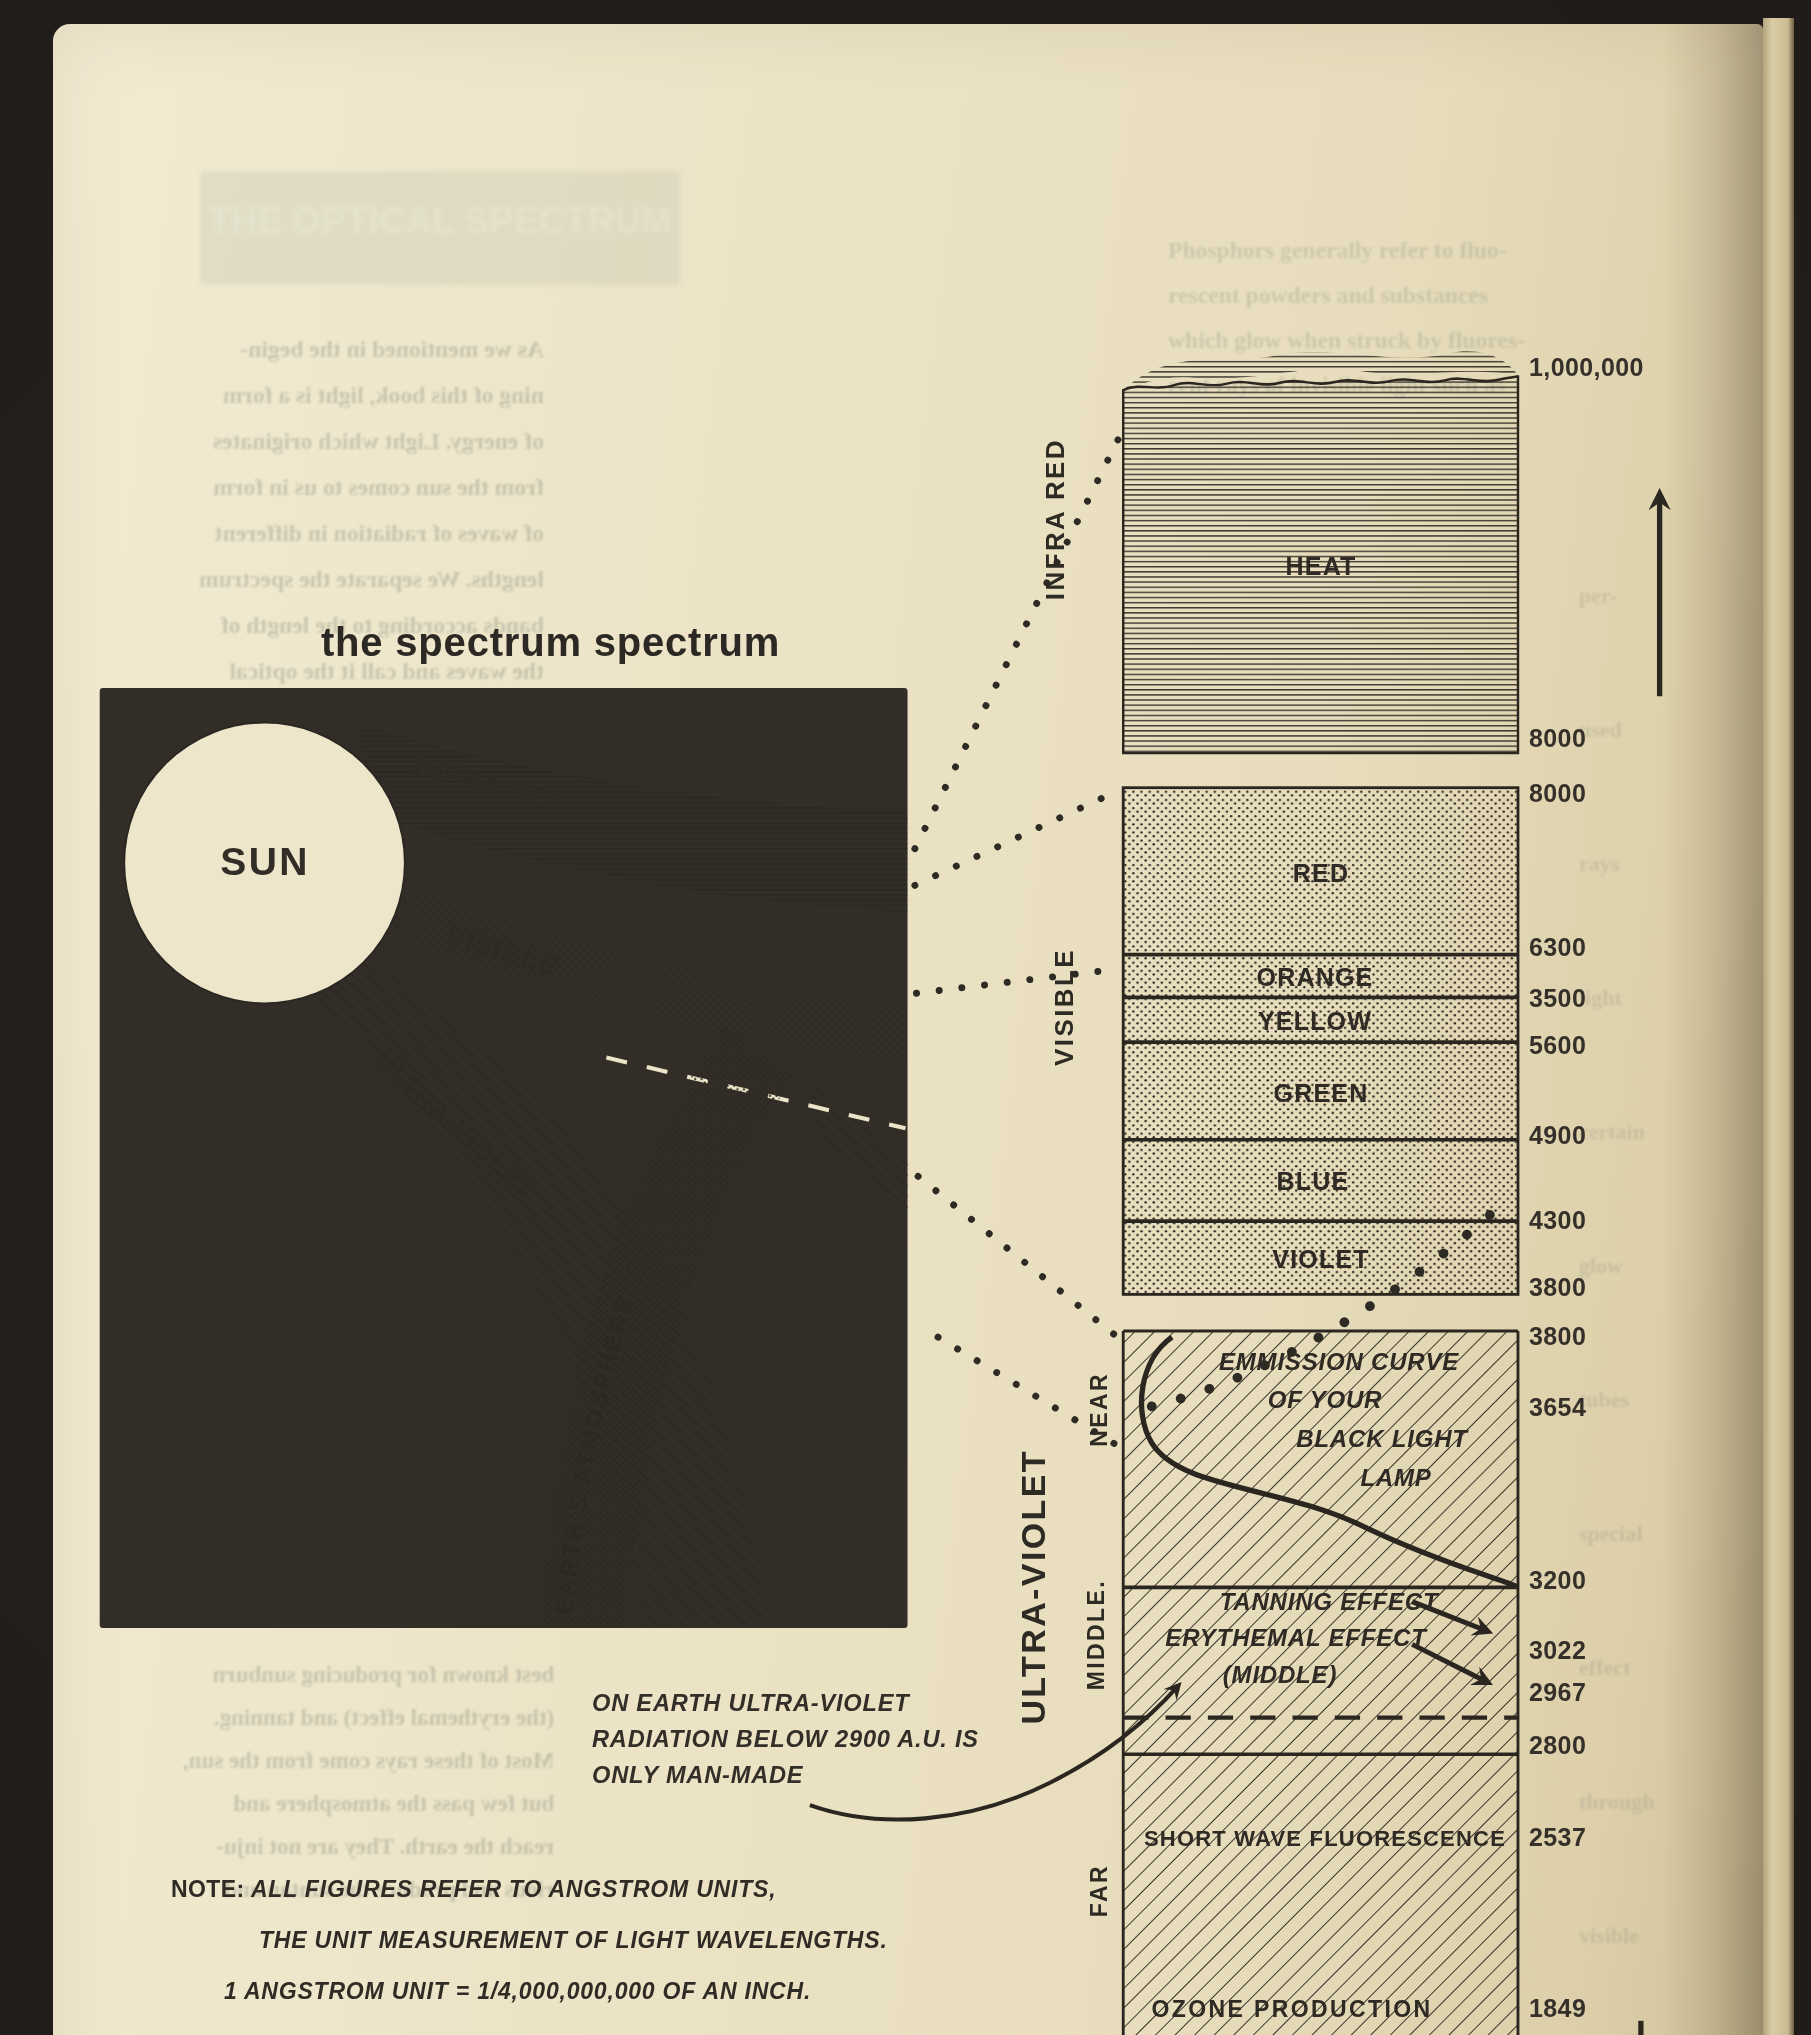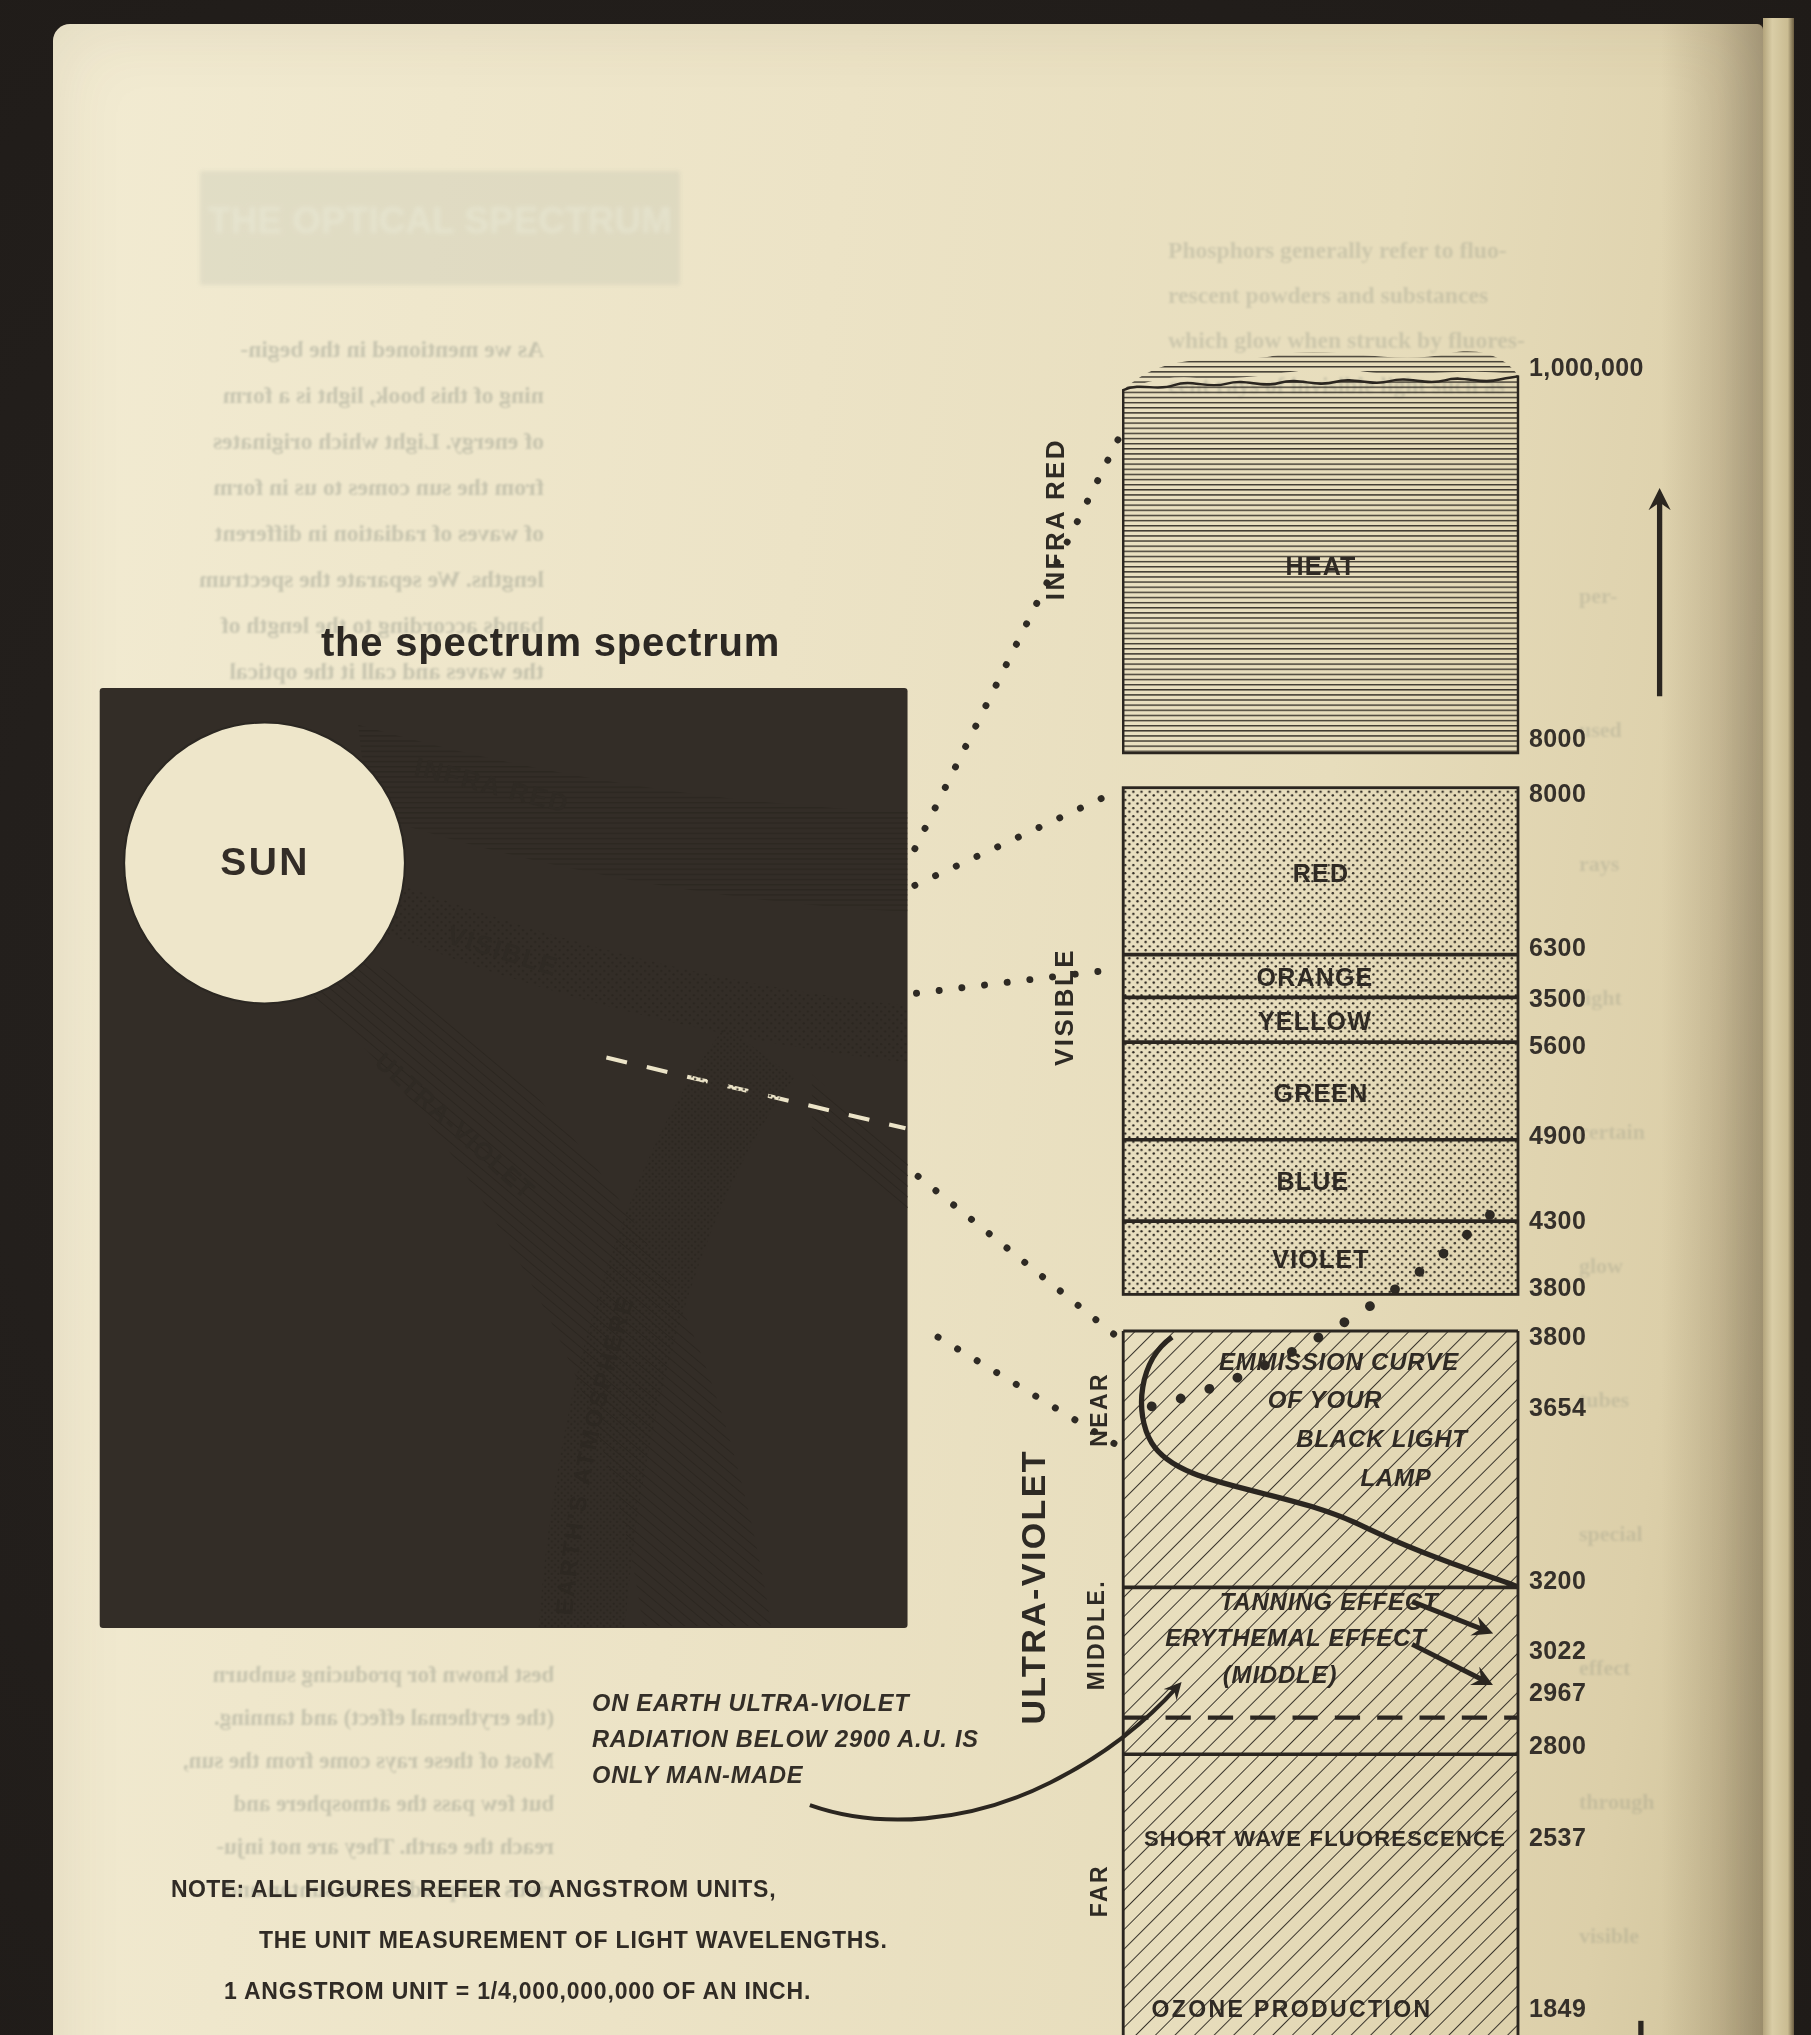--- a/index.html
+++ b/index.html
@@ -24,21 +24,21 @@
         color:#2e2a24;letter-spacing:2.4px;font-family:"Liberation Sans",sans-serif;white-space:nowrap;}
   .raylab{position:absolute;font-weight:800;color:#2f2a24;letter-spacing:2px;
           transform-origin:0 50%;font-family:"Liberation Sans",sans-serif;white-space:nowrap;}
   #sunlab{left:265px;top:862px;transform:translate(-50%,-50%);font-size:39px;font-weight:800;
           letter-spacing:2.4px;color:#332d27;}
   #onearth{left:592px;top:1685px;font-size:23.6px;font-style:italic;font-weight:700;
            letter-spacing:0.8px;color:#332e27;line-height:36px;}
   #notebox{left:171px;top:1876px;font-size:23px;color:#302b25;}
   #notebox .nline{white-space:nowrap;}
   #noteprefix{font-weight:800;font-style:normal;letter-spacing:0.4px;}
-  .nital{font-weight:700;letter-spacing:0.8px;}
+  .nital{font-style:italic;font-weight:700;letter-spacing:0.8px;}
   .ghost{position:absolute;color:#6d776e;filter:blur(1.2px);opacity:.30;
          font-family:"Liberation Serif",serif;font-weight:700;}
   .ghost.mir{transform:scaleX(-1);}
   .gline{white-space:nowrap;}
   #g1{left:200px;top:171px;width:480px;height:114px;background:rgba(170,178,163,.40);
       filter:blur(2px);opacity:.55;}
   #g1 div{color:#dde0cf;font-size:37px;font-weight:800;text-align:center;margin-top:28.5px;
           font-family:"Liberation Sans",sans-serif;transform:scaleX(-1);}
   #g2{left:199px;top:326px;font-size:23.6px;line-height:46px;}
   #g3{left:1168px;top:228px;font-size:23.6px;line-height:45px;opacity:.22;}

